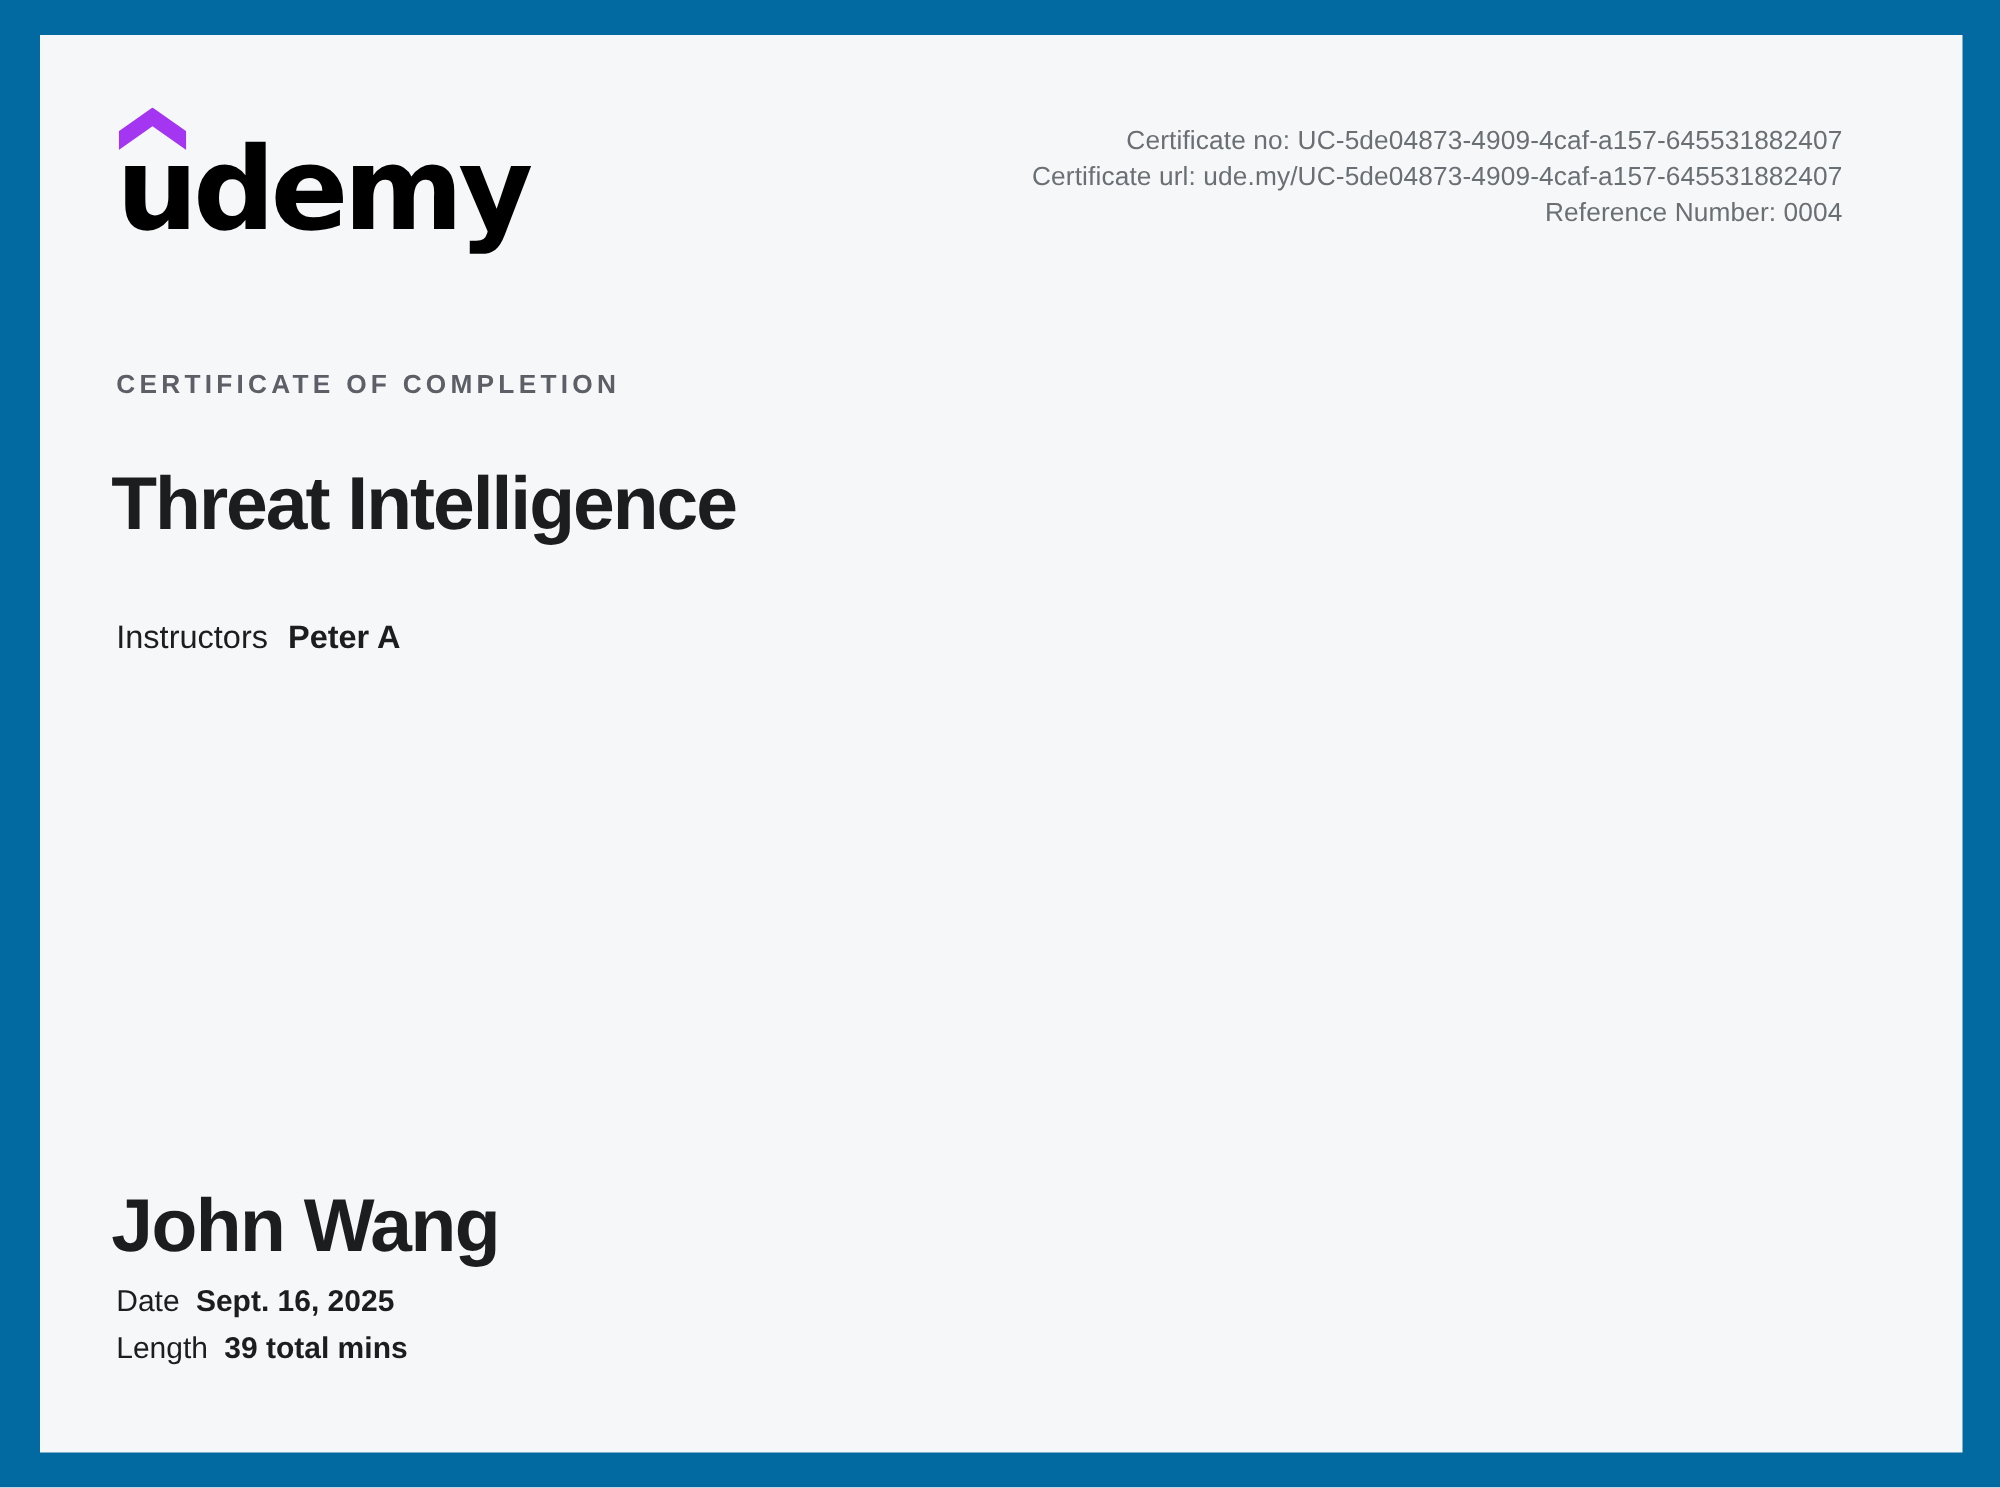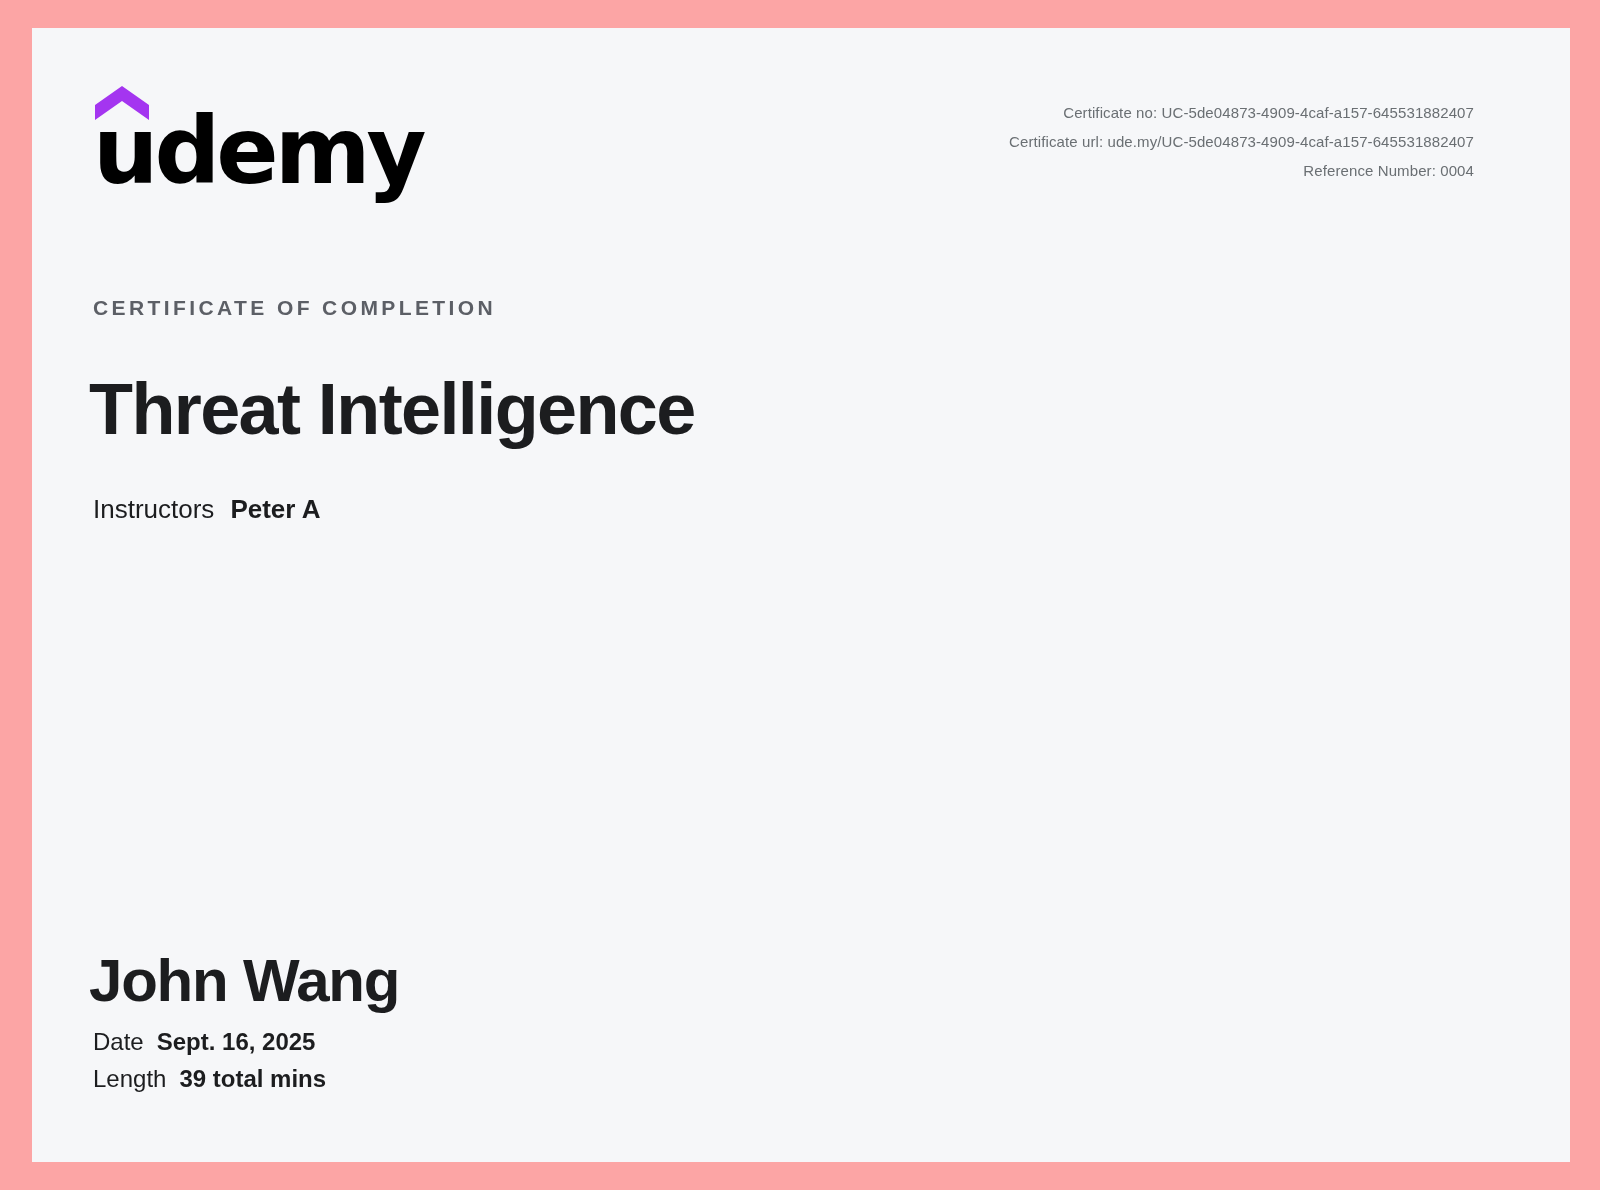--- a/index.html
+++ b/index.html
@@ -11,21 +11,21 @@
     width: 1600px;
     height: 1190px;
     font-family: "Liberation Sans", sans-serif;
     -webkit-font-smoothing: antialiased;
   }
 
   #certificate-page {
     position: relative;
     width: 1600px;
     height: 1190px;
-    background: #fca5a5;
+    background: #0369a1;
     overflow: hidden;
   }
 
   
   #certificate-card {
     position: absolute;
     left: 32px;
     top: 28px;
     width: 1538px;
     height: 1134px;
@@ -69,21 +69,21 @@
     line-height: 1;
     white-space: nowrap;
   }
 
   
   .cert-meta {
     position: absolute;
     right: 96px;
     top: 70px;
     text-align: right;
-    font-size: 15px;
+    font-size: 21px;
     line-height: 29px;
     color: #6a6f73;
     letter-spacing: 0.1px;
     white-space: nowrap;
   }
   .cert-meta div { white-space: nowrap; }
 
   
   .body-block {
     position: absolute;
@@ -100,21 +100,21 @@
     font-weight: bold;
     letter-spacing: 3.4px;
     color: #5c5f66;
     white-space: nowrap;
   }
 
   .course-title {
     position: absolute;
     top: 343px;
     left: -4px;
-    font-size: 72px;
+    font-size: 60px;
     font-weight: bold;
     letter-spacing: -1.6px;
     color: #1c1d1f;
     line-height: 1.08;
     white-space: nowrap;
     text-align: right;
   }
 
   .instructors-line {
     position: absolute;

